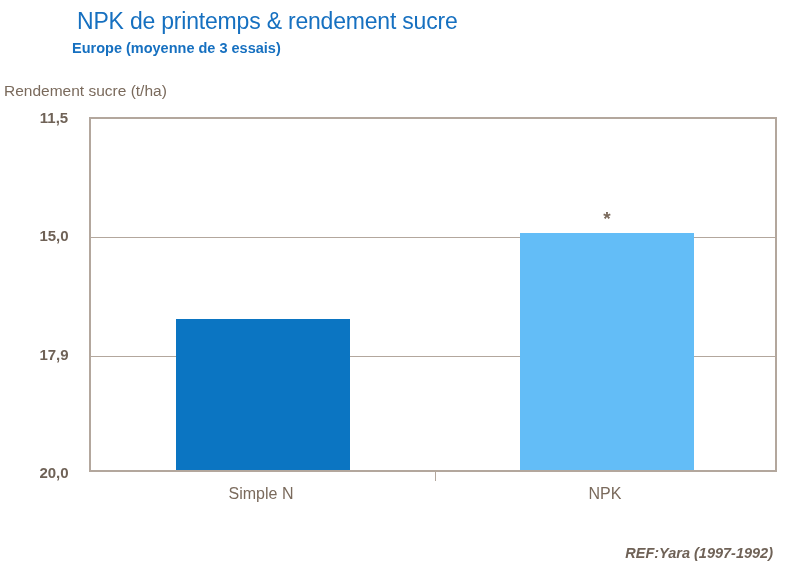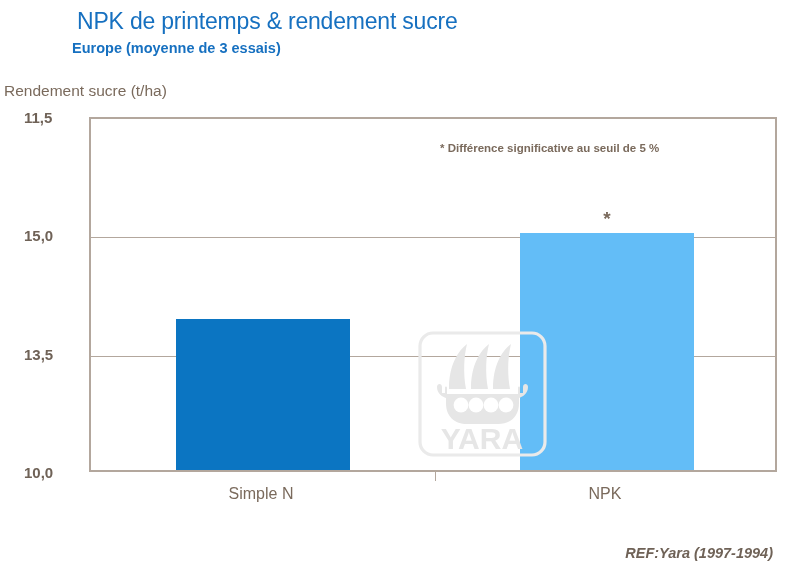--- a/index.html
+++ b/index.html
@@ -63,21 +63,21 @@
     right: 0;
     height: 1px;
     background: #B3A79D;
   }
 
   
   .y-tick-label {
     position: absolute;
     right: 703px;
     width: 60px;
-    text-align: left;
+    text-align: center;
     font-size: 15px;
     font-weight: bold;
     color: #6F6257;
     transform: translateY(-50%);
     white-space: nowrap;
   }
 
   
   .bar {
     position: absolute;
@@ -146,64 +146,43 @@
   }
 </style>
 </head>
 <body>
 
 <div id="chart-title">NPK de printemps &amp; rendement sucre</div>
 <div id="chart-subtitle">Europe (moyenne de 3 essais)</div>
 <div id="y-axis-title">Rendement sucre (t/ha)</div>
 
 <div id="y-tick-labels">
-    <div class="y-tick-label" style="top: 472px;">10,0</div>
-    <div class="y-tick-label" style="top: 353.667px;">13,5</div>
+    <div class="y-tick-label" style="top: 472px;">20,0</div>
+    <div class="y-tick-label" style="top: 353.667px;">17,9</div>
     <div class="y-tick-label" style="top: 235.333px;">15,0</div>
     <div class="y-tick-label" style="top: 117px;">11,5</div>
   </div>
 
 <div id="plot-area">
   <div id="gridlines">
       <div class="gridline" style="top: 236.667px;"></div>
       <div class="gridline" style="top: 118.333px;"></div>
     </div>
   <div id="bars">
       <div class="bar" style="left: 85px; width: 174px; height: 151.467px; background-color: rgb(11, 117, 194);"></div>
       <div class="bar" style="left: 429px; width: 174px; height: 236.667px; background-color: rgb(99, 189, 247);"></div>
     </div>
   <div id="markers">
       <div class="sig-marker" style="left: 516px; top: 90.3333px;">*</div>
     </div>
   <div id="xticks">
       <div class="x-tick" style="left: 344px;"></div>
     </div>
 
-  <div id="sig-note">* Différence significative au seuil de 5 %</div>
 
-  <div id="watermark">
-    <svg width="129" height="126" viewBox="0 0 129 126" xmlns="http://www.w3.org/2000/svg">
-      <rect x="2" y="2" width="125" height="122" rx="13" ry="13" fill="none" stroke="#EAEAEA" stroke-width="3.2"></rect>
-
-      <path d="M31 58 C31 34 40 20 49 13 C46 25 45 42 48 58 Z" fill="#E6E6E6"></path>
-      <path d="M53 58 C53 34 62 20 71 13 C68 25 67 42 70 58 Z" fill="#E6E6E6"></path>
-      <path d="M75 58 C75 34 84 20 93 13 C90 25 89 42 92 58 Z" fill="#E6E6E6"></path>
-
-      <path d="M19 56 C19 52 24 52 24 56 L24 62 L27 62 L27 57 C27 55 29 55 29 57 L29 63
-               L100 63 L100 57 C100 55 102 55 102 57 L102 62 L105 62 L105 56
-               C105 52 110 52 110 56 C110 63 104 66 101 67 L101 72
-               C101 86 92 93 80 93 L49 93 C37 93 28 86 28 72 L28 67
-               C25 66 19 63 19 56 Z" fill="#E6E6E6"></path>
-      <circle cx="43" cy="74" r="7.4" fill="#FFFFFF"></circle>
-      <circle cx="58" cy="74" r="7.4" fill="#FFFFFF"></circle>
-      <circle cx="73" cy="74" r="7.4" fill="#FFFFFF"></circle>
-      <circle cx="88" cy="74" r="7.4" fill="#FFFFFF"></circle>
-      <text x="64" y="118" font-family="'Liberation Sans', sans-serif" font-size="30" font-weight="bold" fill="#E6E6E6" text-anchor="middle">YARA</text>
-    </svg>
-  </div>
 </div>
 
 <div id="x-labels">
     <div class="x-label" style="left: 261px;">Simple N</div>
     <div class="x-label" style="left: 605px;">NPK</div>
   </div>
 
-<div id="ref-note">REF:Yara (1997-1994)</div>
+<div id="ref-note">REF:Yara (1997-1992)</div>
 
 </body></html>

